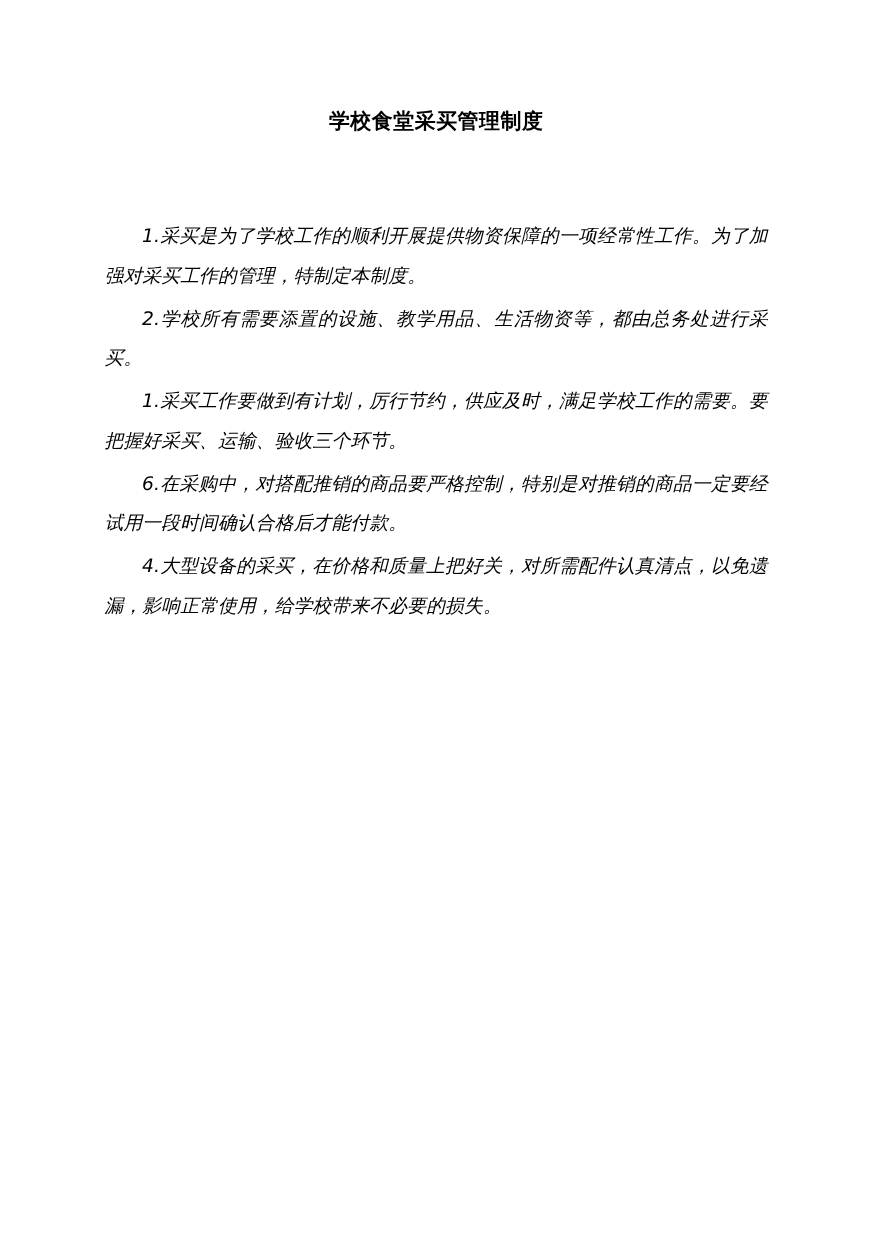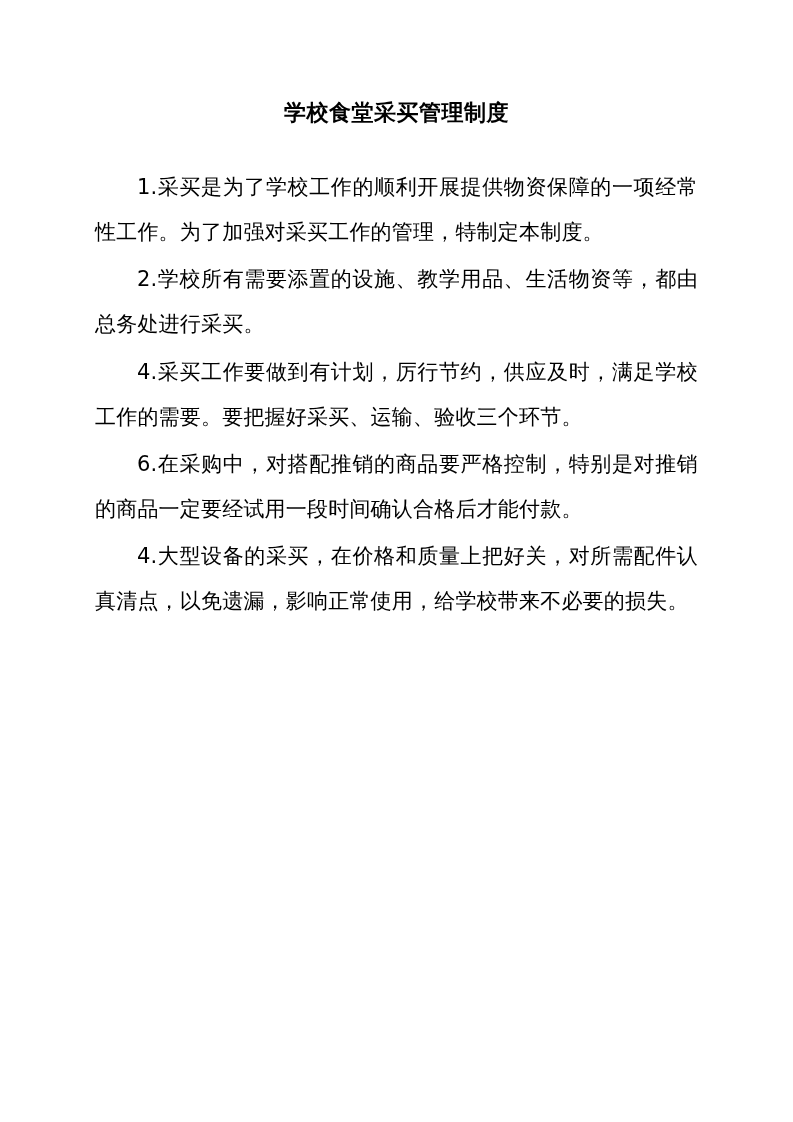--- a/index.html
+++ b/index.html
@@ -20,41 +20,42 @@
     box-sizing: border-box;
     padding: 0;
     position: relative;
     background: #ffffff;
   }
   .doc-body {
     padding: 96px 95px 60px 95px;
   }
   .doc-title {
     text-align: center;
-    font-size: 22px;
+    font-size: 19px;
     font-weight: bold;
     letter-spacing: 0.5px;
-    margin: 0 0 36px 0;
+    margin: 0 0 72px 0;
     line-height: 1.5;
   }
   .para {
-    font-size: 21px;
+    font-size: 17px;
     line-height: 2.15;
     text-align: justify;
     text-justify: inter-ideograph;
     text-indent: 2em;
     margin: 0 0 2px 0;
     letter-spacing: 0.2px;
+    font-style: italic;
   }
 </style>
 </head>
 <body>
 
 <div class="page">
   <div class="doc-body">
     <h1 class="doc-title">学校食堂采买管理制度</h1>
     <p class="para">1.采买是为了学校工作的顺利开展提供物资保障的一项经常性工作。为了加强对采买工作的管理，特制定本制度。</p>
     <p class="para">2.学校所有需要添置的设施、教学用品、生活物资等，都由总务处进行采买。</p>
-    <p class="para">4.采买工作要做到有计划，厉行节约，供应及时，满足学校工作的需要。要把握好采买、运输、验收三个环节。</p>
+    <p class="para">1.采买工作要做到有计划，厉行节约，供应及时，满足学校工作的需要。要把握好采买、运输、验收三个环节。</p>
     <p class="para">6.在采购中，对搭配推销的商品要严格控制，特别是对推销的商品一定要经试用一段时间确认合格后才能付款。</p>
     <p class="para">4.大型设备的采买，在价格和质量上把好关，对所需配件认真清点，以免遗漏，影响正常使用，给学校带来不必要的损失。</p>
   </div>
 </div>
 
 </body></html>

